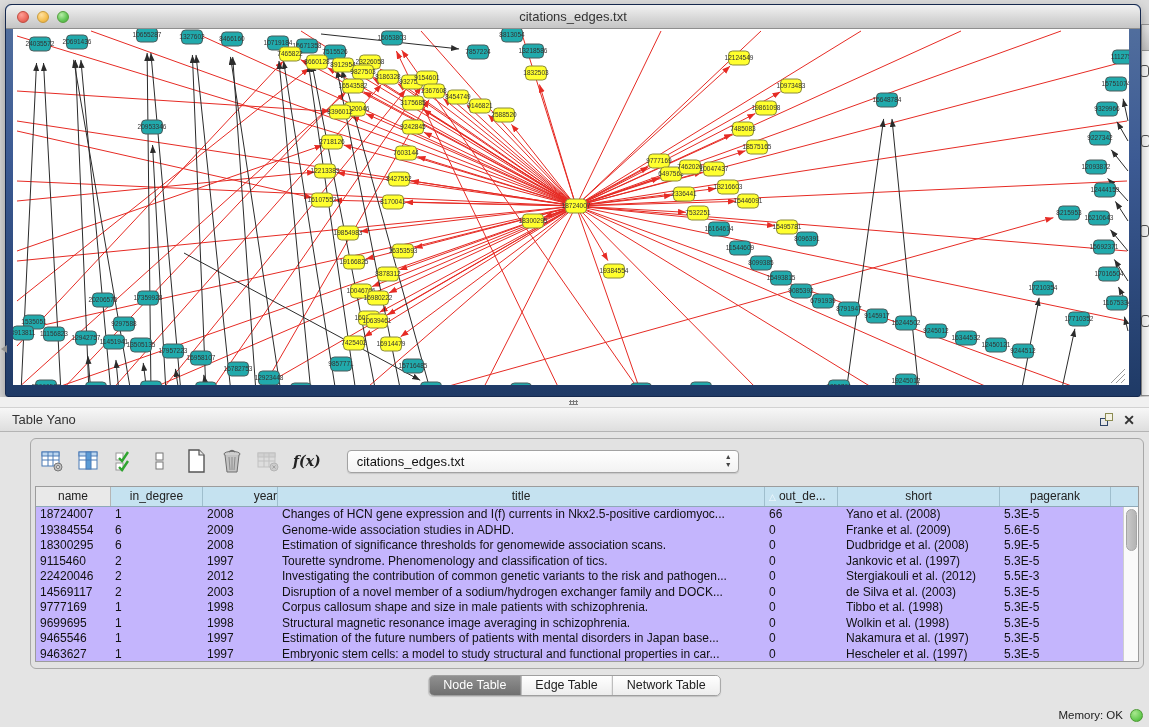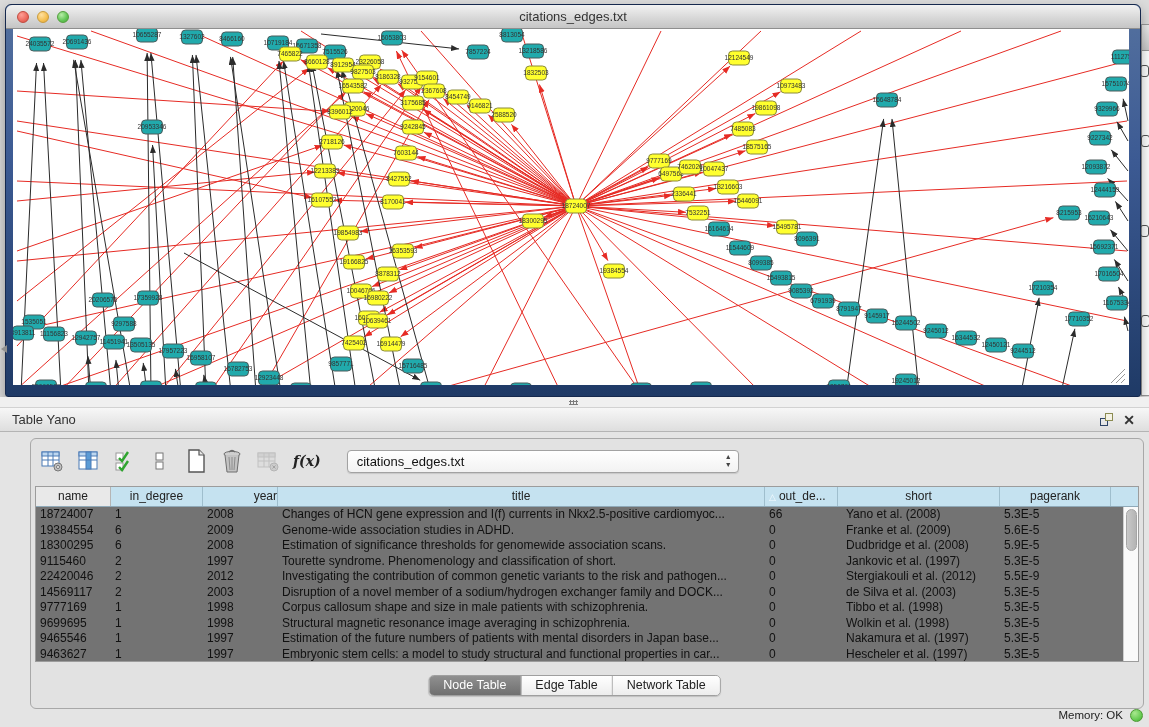--- a/index.html
+++ b/index.html
@@ -47,34 +47,34 @@
     background:#e4e4e4; }
   .panel-header { position:absolute; left:0; top:0; width:100%; height:24px;
     background:linear-gradient(#f7f7f7,#dedede); border-bottom:1px solid #b4b4b4; }
   .panel-title { position:absolute; left:12px; top:4px; font-size:13px; color:#333; }
   .panel-btn { position:absolute; top:4px; width:16px; height:16px; cursor:default; }
   .btn-float { right:34px; }
   .btn-close { right:12px; font-size:14px; font-weight:bold; color:#333; text-align:center; line-height:16px; }
   .float-sq1 { position:absolute; left:1px; top:6px; width:8px; height:8px; border:1.5px solid #2f4568; }
   .float-sq2 { position:absolute; left:6px; top:1px; width:8px; height:8px; border:1.5px solid #8b8b52; background:#f4f2e4; }
 
-  .table-container { position:absolute; left:30px; top:30px; width:1114px; height:271px;
+  .table-container { position:absolute; left:30px; top:30px; width:1114px; height:231px;
     background:#e2e2e2; border:1px solid #a8a8a8; border-radius:6px; }
   .toolbar { position:absolute; left:8px; top:6px; height:32px; display:flex; align-items:center; gap:10px; }
   .tb-icon { width:26px; height:26px; display:flex; align-items:center; justify-content:center; }
   .fx-label { font-family:"DejaVu Serif", serif; font-style:italic; font-weight:bold;
     font-size:14px; color:#222; margin:0 2px; }
   .combo { position:relative; margin-left:14px; width:392px; height:23px; background:linear-gradient(#fff,#f2f2f2);
     border:1px solid #a2a2a2; border-radius:4px; box-shadow:0 1px 1px rgba(0,0,0,.12);
     font-size:13px; color:#111; line-height:21px; padding-left:9px; }
   .combo-arrows { position:absolute; right:6px; top:2px; font-size:7px; line-height:8px;
     color:#444; text-align:center; }
 
   .dtable { position:absolute; left:4px; top:47px; width:1104px; height:176px;
-    background:#737373; border:1px solid #9c9c9c; overflow:hidden; }
+    background:#c4b5fd; border:1px solid #9c9c9c; overflow:hidden; }
   .thead { display:flex; height:20px; background:#c5e2f0; border-bottom:1px solid #8fa9b8; }
   .th { font-size:12px; color:#222; text-align:center; line-height:19px;
     border-right:1px solid #9fbecd; overflow:hidden; white-space:nowrap; }
   .th.gray { background:#e9e9e9; border-right:1px solid #b5b5b5; }
   .th .sortglyph { font-size:9px; color:#f6fbff; margin-right:3px; }
   .trow { display:flex; height:15.5px; font-size:12px; color:#111; }
   .td { line-height:15.5px; white-space:nowrap; overflow:hidden; padding-left:4px; }
   .vscroll { position:absolute; right:0; top:20px; bottom:0; width:15px;
     background:#fafafa; border-left:1px solid #cfcfcf; }
   .vthumb { position:absolute; left:2px; top:2px; width:11px; height:42px; border-radius:6px;
@@ -625,33 +625,33 @@
             <div class="td" style="width: 75px;">2008</div>
             <div class="td" style="width: 487px;">Estimation of significance thresholds for genomewide association scans.</div>
             <div class="td" style="width: 73px;">0</div>
             <div class="td" style="width: 162px; padding-left: 8px;">Dudbridge et al. (2008)</div>
             <div class="td" style="width: 111px;">5.9E-5</div>
           </div>
           <div class="trow">
             <div class="td" style="width: 75px;">9115460</div>
             <div class="td" style="width: 92px;">2</div>
             <div class="td" style="width: 75px;">1997</div>
-            <div class="td" style="width: 487px;">Tourette syndrome. Phenomenology and classification of short.</div>
+            <div class="td" style="width: 487px;">Tourette syndrome. Phenomenology and classification of tics.</div>
             <div class="td" style="width: 73px;">0</div>
             <div class="td" style="width: 162px; padding-left: 8px;">Jankovic et al. (1997)</div>
             <div class="td" style="width: 111px;">5.3E-5</div>
           </div>
           <div class="trow">
             <div class="td" style="width: 75px;">22420046</div>
             <div class="td" style="width: 92px;">2</div>
             <div class="td" style="width: 75px;">2012</div>
             <div class="td" style="width: 487px;">Investigating the contribution of common genetic variants to the risk and pathogen...</div>
             <div class="td" style="width: 73px;">0</div>
             <div class="td" style="width: 162px; padding-left: 8px;">Stergiakouli et al. (2012)</div>
-            <div class="td" style="width: 111px;">5.5E-9</div>
+            <div class="td" style="width: 111px;">5.5E-3</div>
           </div>
           <div class="trow">
             <div class="td" style="width: 75px;">14569117</div>
             <div class="td" style="width: 92px;">2</div>
             <div class="td" style="width: 75px;">2003</div>
             <div class="td" style="width: 487px;">Disruption of a novel member of a sodium/hydrogen exchanger family and DOCK...</div>
             <div class="td" style="width: 73px;">0</div>
             <div class="td" style="width: 162px; padding-left: 8px;">de Silva et al. (2003)</div>
             <div class="td" style="width: 111px;">5.3E-5</div>
           </div>

